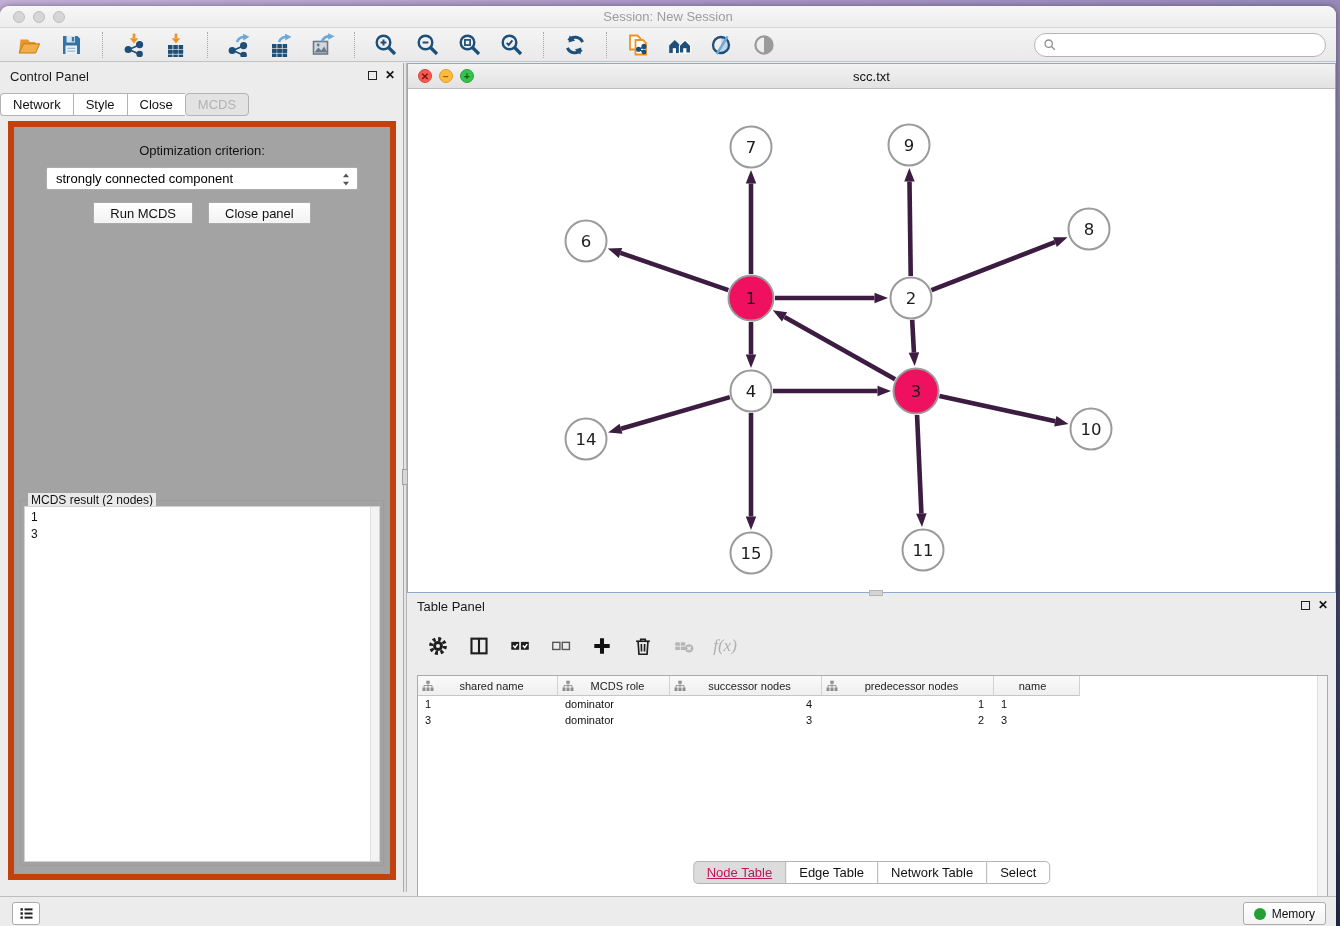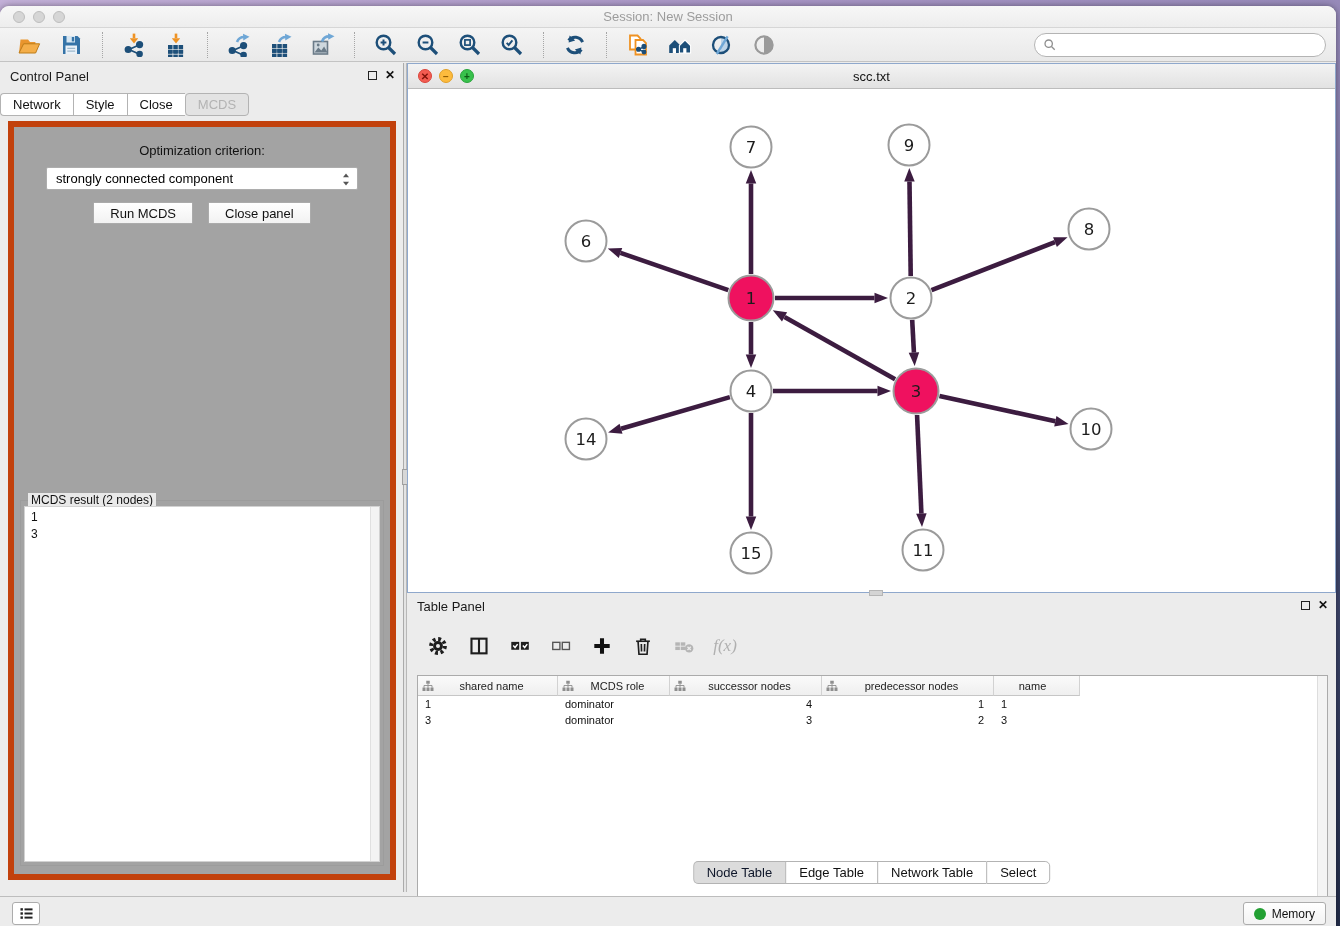--- a/index.html
+++ b/index.html
@@ -96,21 +96,21 @@
   .th svg { width:12px; height:12px; margin-left:4px; flex:none; }
   .th .lbl { flex:1; text-align:center; padding-right:8px; }
   .trow { display:flex; height:16px; align-items:center; }
   .td { font-size:11px; color:#111; overflow:hidden; white-space:nowrap; }
   .tbl-sb { position:absolute; right:0; top:0; bottom:0; width:10px; background:#f4f4f4; border-left:1px solid #ddd; }
 
   .tbl-tabs { position:absolute; left:50%; transform:translateX(-50%); top:268px; display:flex; }
   .tbl-tabs .tab { font-size:13px; padding:3px 13px; background:#fff; border:1px solid #b3b3b3; border-right:none; color:#111; white-space:nowrap; }
   .tbl-tabs .tab:first-child { border-radius:5px 0 0 5px; }
   .tbl-tabs .tab:last-child { border-right:1px solid #b3b3b3; border-radius:0 5px 5px 0; }
-  .tbl-tabs .tab.sel { background:#dcdcdc; color:#0f172a; }
+  .tbl-tabs .tab.sel { background:#dcdcdc; color:#be185d;text-decoration:underline; }
 
   
   .statusbar { position:absolute; left:0; right:0; bottom:0; height:30px; background:#ececec; border-top:1px solid #bdbdbd; }
   .sb-left-btn { position:absolute; left:12px; top:5px; width:28px; height:23px; background:#fff;
     border:1px solid #acacac; border-radius:3px; display:flex; align-items:center; justify-content:center; }
   .sb-left-btn svg { width:17px; height:17px; }
   .memory-btn { position:absolute; right:10px; top:5px; height:23px; background:linear-gradient(#fff,#f3f3f3);
     border:1px solid #acacac; border-radius:3px; display:flex; align-items:center; gap:6px; padding:0 10px; font-size:12px; color:#111; }
   .mem-dot { width:12px; height:12px; border-radius:50%; background:#23a033; }
 </style>

